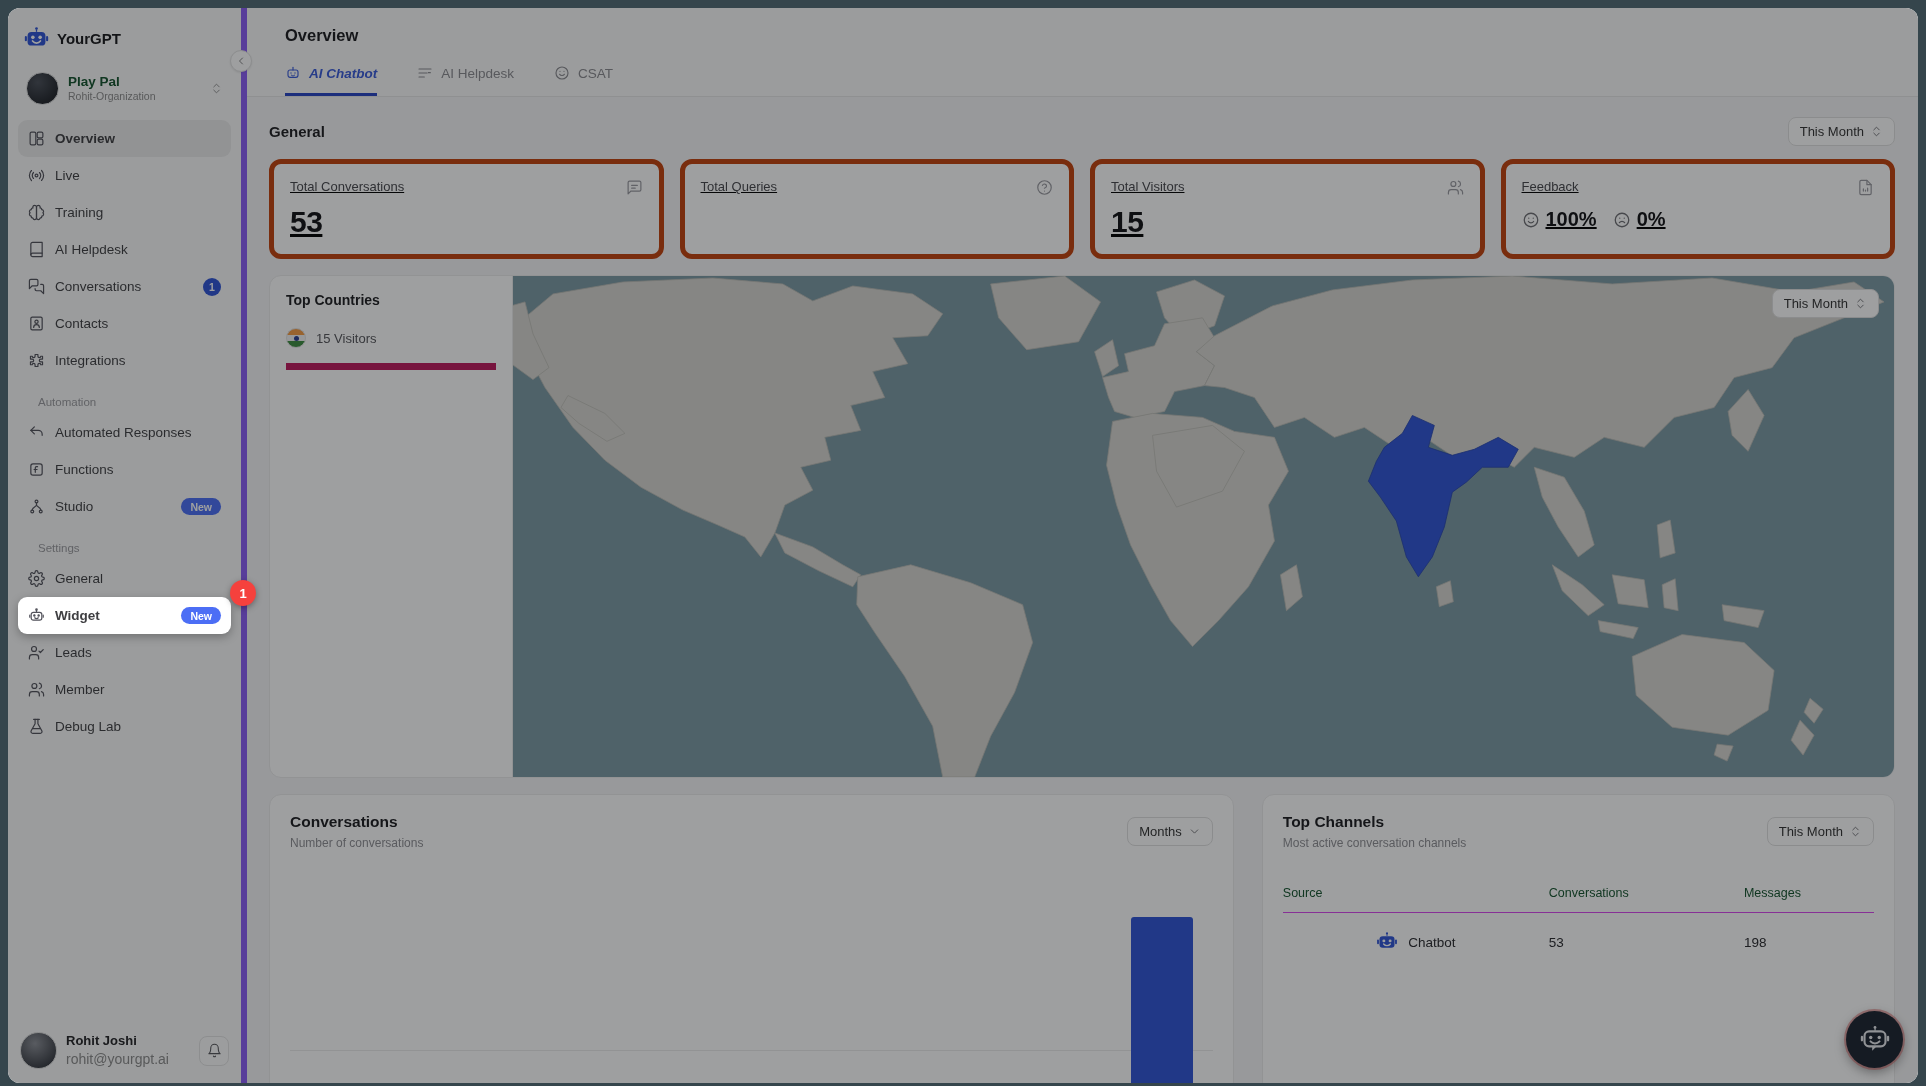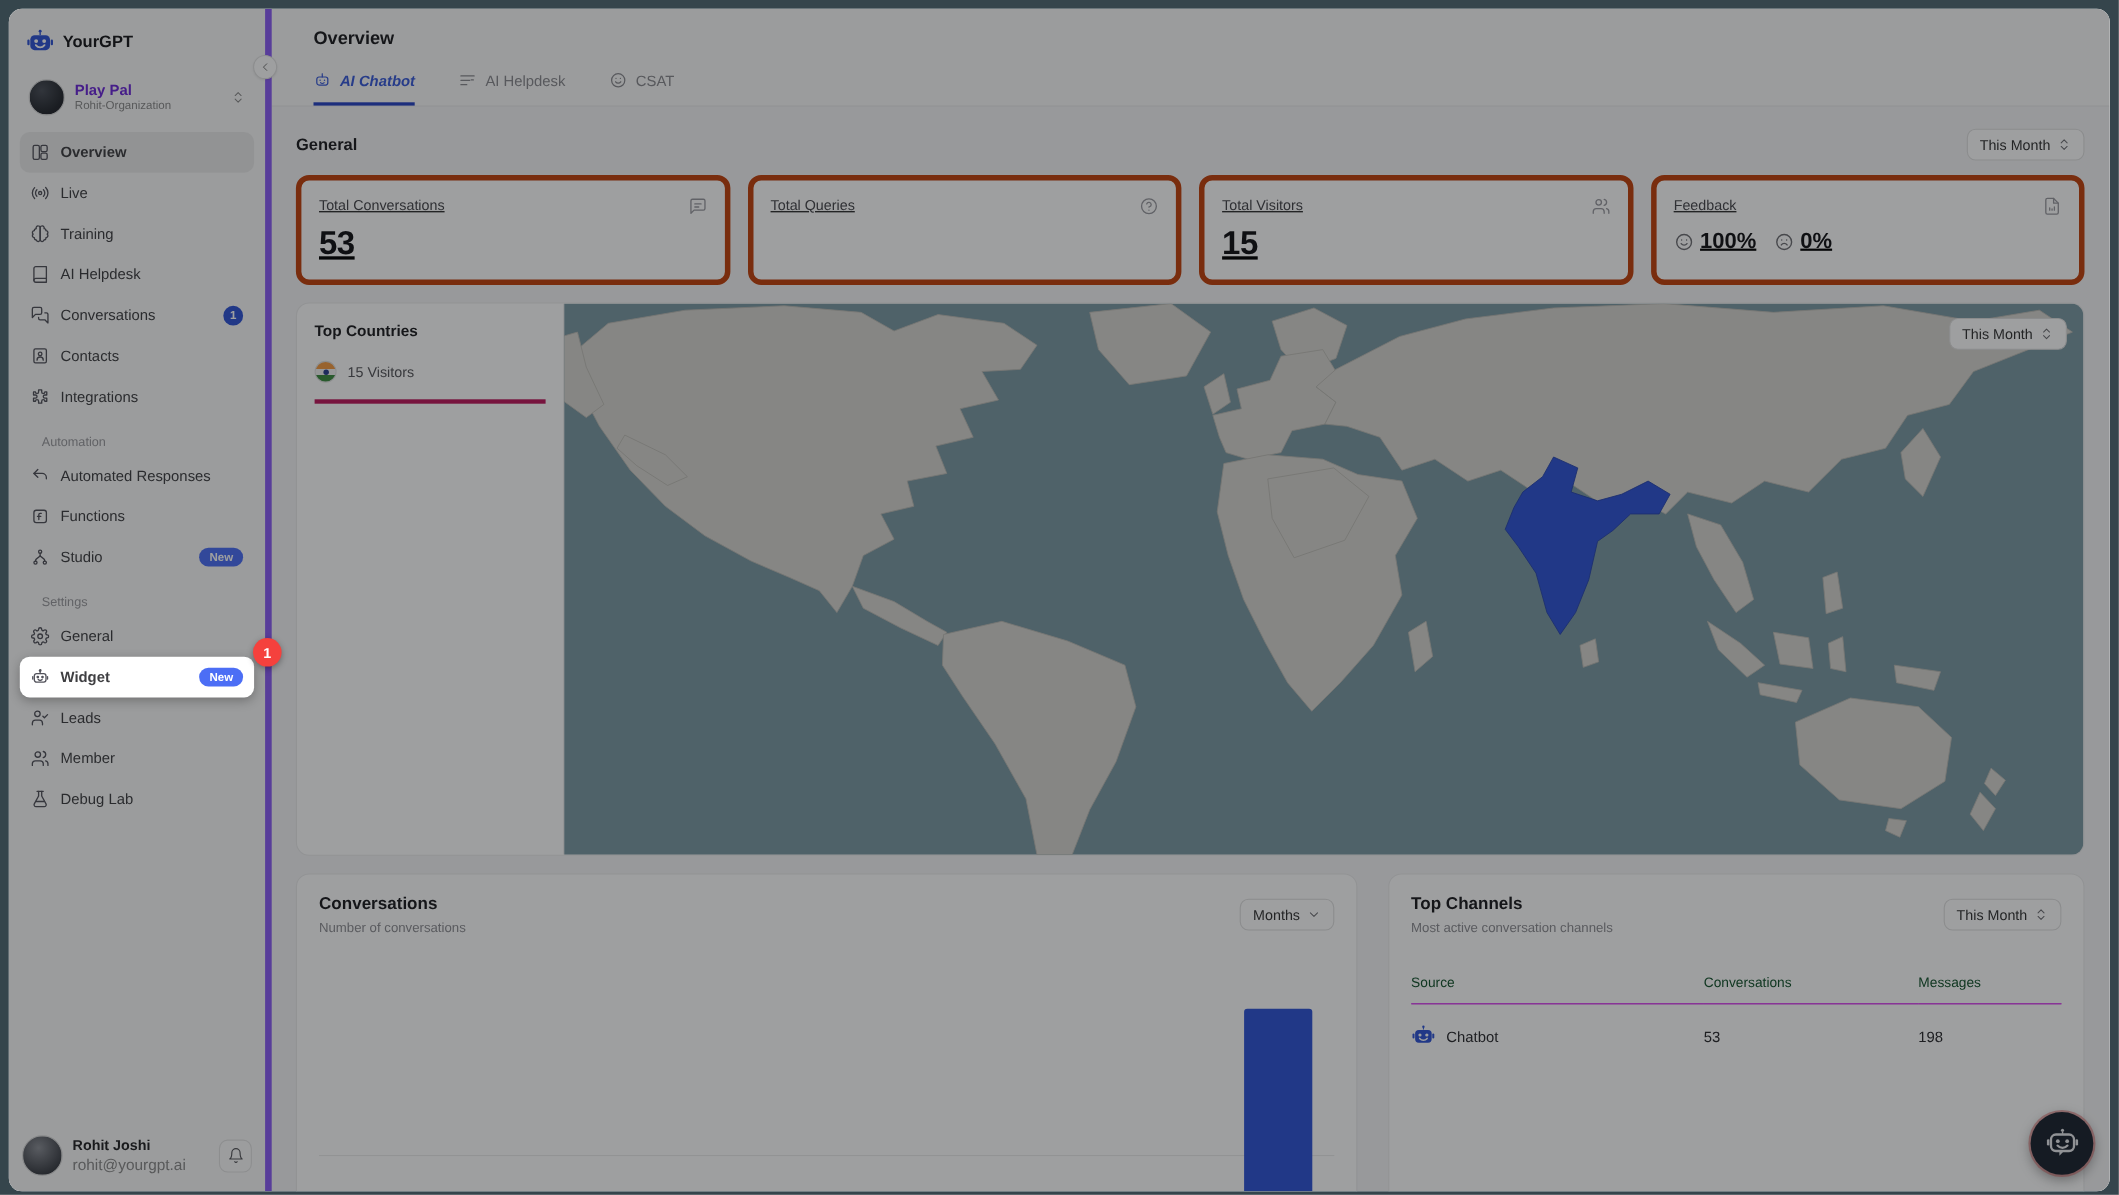--- a/index.html
+++ b/index.html
@@ -18,21 +18,21 @@
   .brand { display:flex; align-items:center; gap:8px; padding:4px 16px 10px; }
   .brand-logo { width:25px; height:25px; }
   .brand-name { font-size:15px; font-weight:700; color:#18181b; }
   .collapse-btn { position:absolute; top:42px; right:-11px; width:22px; height:22px; border-radius:50%;
                   background:#fff; border:1px solid #e2e2e2; display:flex; align-items:center; justify-content:center;
                   color:#6b6b6b; box-shadow:0 1px 2px rgba(0,0,0,.08); }
   .workspace { display:flex; align-items:center; gap:9px; margin:6px 10px 10px; padding:5px 8px; border-radius:9px; }
   .ws-avatar { width:33px; height:33px; border-radius:50%;
                background:radial-gradient(circle at 35% 30%, #4a4f58, #23262c 70%); border:1px solid #d9d9d9; }
   .ws-meta { flex:1; line-height:1.25; }
-  .ws-name { font-size:13.5px; font-weight:700; color:#6d28d9; }
+  .ws-name { font-size:13.5px; font-weight:700; color:#14532d; }
   .ws-org { font-size:10.5px; color:#8b8b8b; }
   .updown { color:#8b8b8b; }
 
   .nav { flex:1; padding:0 10px; }
   .nav-item { height:37px; display:flex; align-items:center; gap:10px; padding:0 10px;
               border-radius:9px; color:#3f3f42; font-size:13.5px; cursor:pointer; position:relative; }
   .nav-item .nico { width:17px; height:17px; color:#52525b; flex:none; }
   .nav-item.active { background:#ececec; font-weight:600; }
   .nav-label { flex:1; white-space:nowrap; }
   .count-badge { min-width:18px; height:18px; border-radius:9px; background:#2f54d6; color:#fff;
@@ -80,21 +80,21 @@
   .stat-value { font-size:30px; font-weight:800; color:#121215; margin-top:9px; letter-spacing:-.5px; }
   .fb-vals { display:flex; align-items:center; gap:16px; margin-top:12px; }
   .fb-item { display:flex; align-items:center; gap:6px; font-size:20px; font-weight:800; color:#121215; }
   .fb-item .fico { width:18px; height:18px; color:#6f6f74; }
 
   
   .map-card { margin-top:16px; height:503px; background:#fff; border:1px solid #ebebec; border-radius:12px;
               display:flex; overflow:hidden; position:relative; }
   .map-side { width:243px; min-width:243px; border-right:1px solid #ececec; padding:16px; }
   .map-side-title { font-size:14px; font-weight:700; color:#1d1d20; }
-  .country-row { display:flex; align-items:center; gap:10px; margin-top:20px; padding-bottom:15px; border-bottom:4px solid #be185d; }
+  .country-row { display:flex; align-items:center; gap:10px; margin-top:20px; padding-bottom:15px; border-bottom:7px solid #be185d; }
   .flag-india { width:20px; height:20px; border-radius:50%; border:1px solid #e2e2e2; position:relative; flex:none;
                 background:linear-gradient(180deg,#f59b42 0 34%, #f4f4f4 34% 66%, #3d8c40 66% 100%); }
   .flag-india::after { content:""; position:absolute; left:50%; top:50%; width:5px; height:5px; margin:-2.5px 0 0 -2.5px;
                        border-radius:50%; background:#2a3f8f; }
   .country-visitors { font-size:13px; color:#55555a; }
   .map-pane { flex:1; position:relative; background:#7c99a3; }
   .map-pane svg.world { position:absolute; inset:0; width:100%; height:100%; }
   .land { fill:#d8d6d0; stroke:#bdbcb6; stroke-width:.8; }
   .india { fill:#2f54d6; stroke:#2745ad; stroke-width:.8; }
   .map-period { position:absolute; top:13px; right:15px; z-index:5; }
@@ -104,21 +104,21 @@
   .panel { background:#fff; border:1px solid #ebebec; border-radius:12px; padding:18px 20px; position:relative; overflow:hidden; }
   .panel-title { font-size:15.5px; font-weight:700; color:#1b1b1f; }
   .panel-sub { font-size:12px; color:#8e8e93; margin-top:5px; }
   .chart-area { position:absolute; left:20px; right:20px; top:0; bottom:0; }
   .chart-baseline { position:absolute; left:0; right:0; top:255px; height:1px; background:#ececec; }
   .chart-bar { position:absolute; right:20px; top:122px; width:62px; bottom:-2px; background:#2f54d6; border-radius:3px 3px 0 0; }
 
   .tbl { width:100%; margin-top:26px; border-collapse:collapse; }
   .tbl th { text-align:left; font-size:12.5px; font-weight:400; color:#14532d; padding:10px 0 12px; border-bottom:1px solid #d946ef; }
   .tbl td { font-size:13.5px; color:#2a2a2e; padding:18px 0 6px; }
-  .src-cell { display:flex; align-items:center; gap:10px; }
+  .src-cell { display:flex; align-items:center; gap:10px;justify-content:center; }
   .src-ico { width:22px; height:22px; }
   .col-src { width:45%; } .col-conv { width:33%; } .col-msg { width:22%; }
 
   
   .chat-fab { position:absolute; right:15px; bottom:15px; width:57px; height:57px; border-radius:50%;
               background:#1c2430; display:flex; align-items:center; justify-content:center; z-index:40;
               box-shadow:0 0 0 2px rgba(210,80,80,.45), 0 4px 12px rgba(0,0,0,.4); cursor:pointer; }
   .chat-fab svg { width:34px; height:34px; }
 
   .stroke-ic { fill:none; stroke:currentColor; stroke-width:1.7; stroke-linecap:round; stroke-linejoin:round; }

